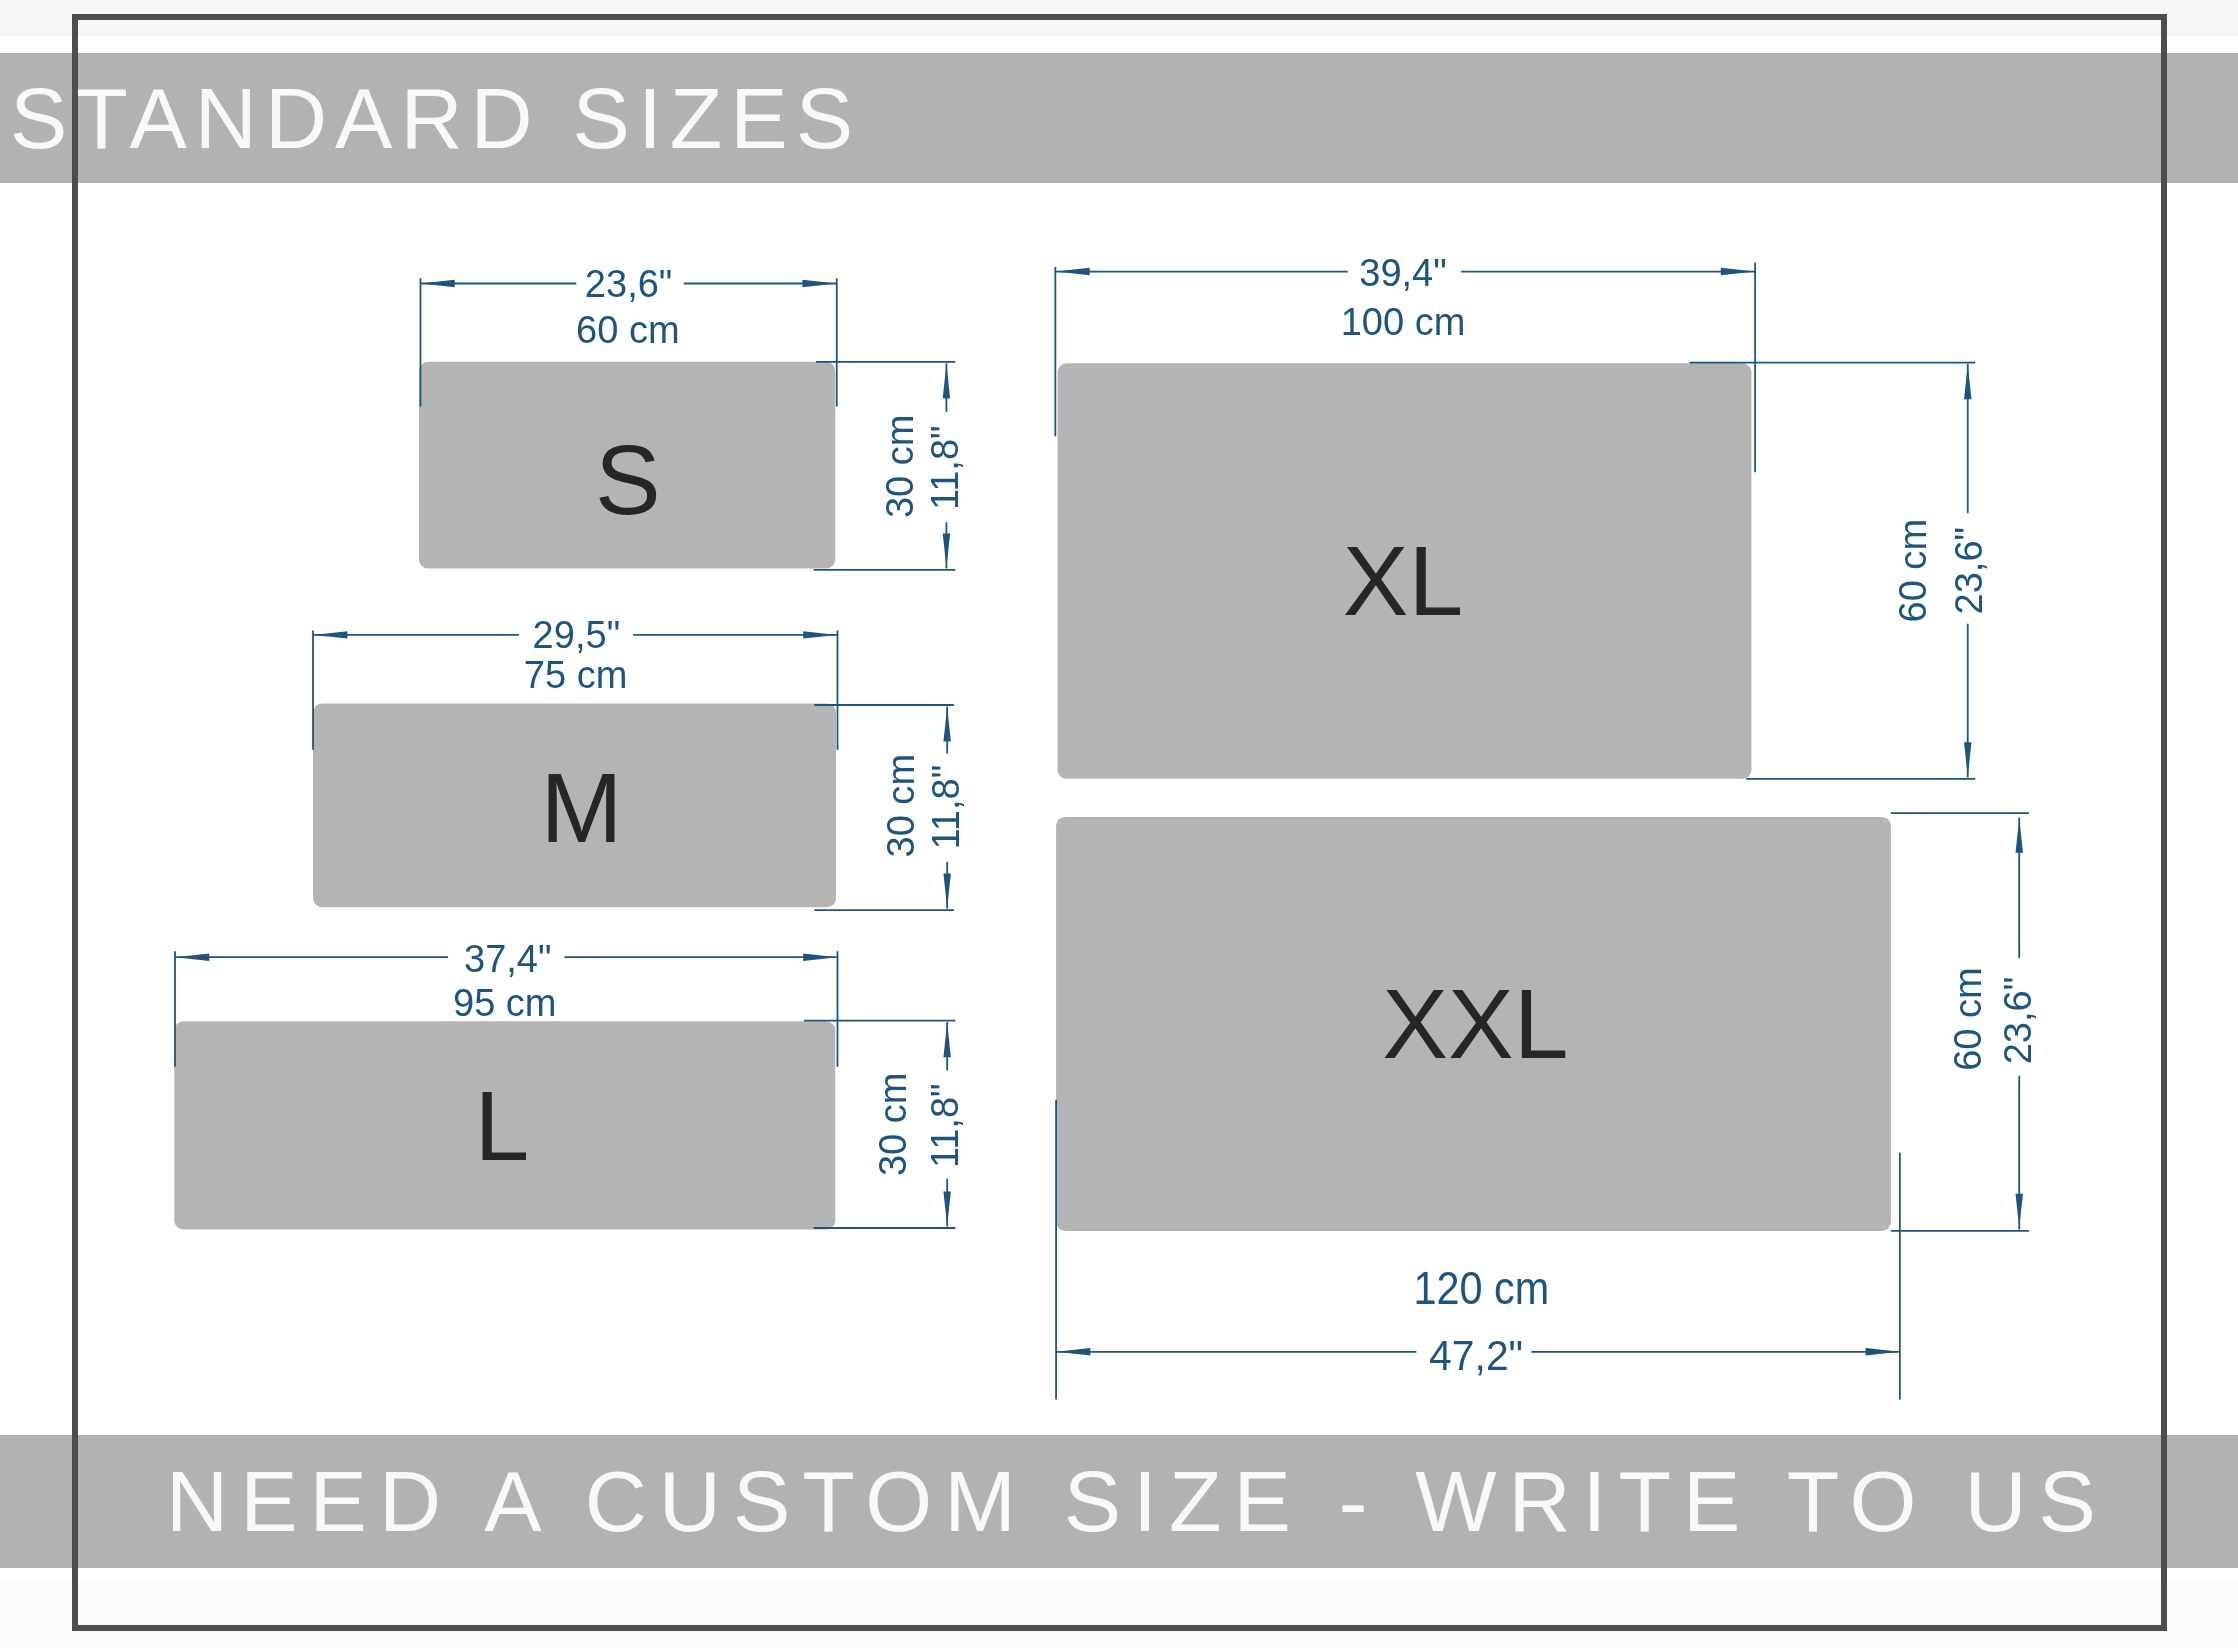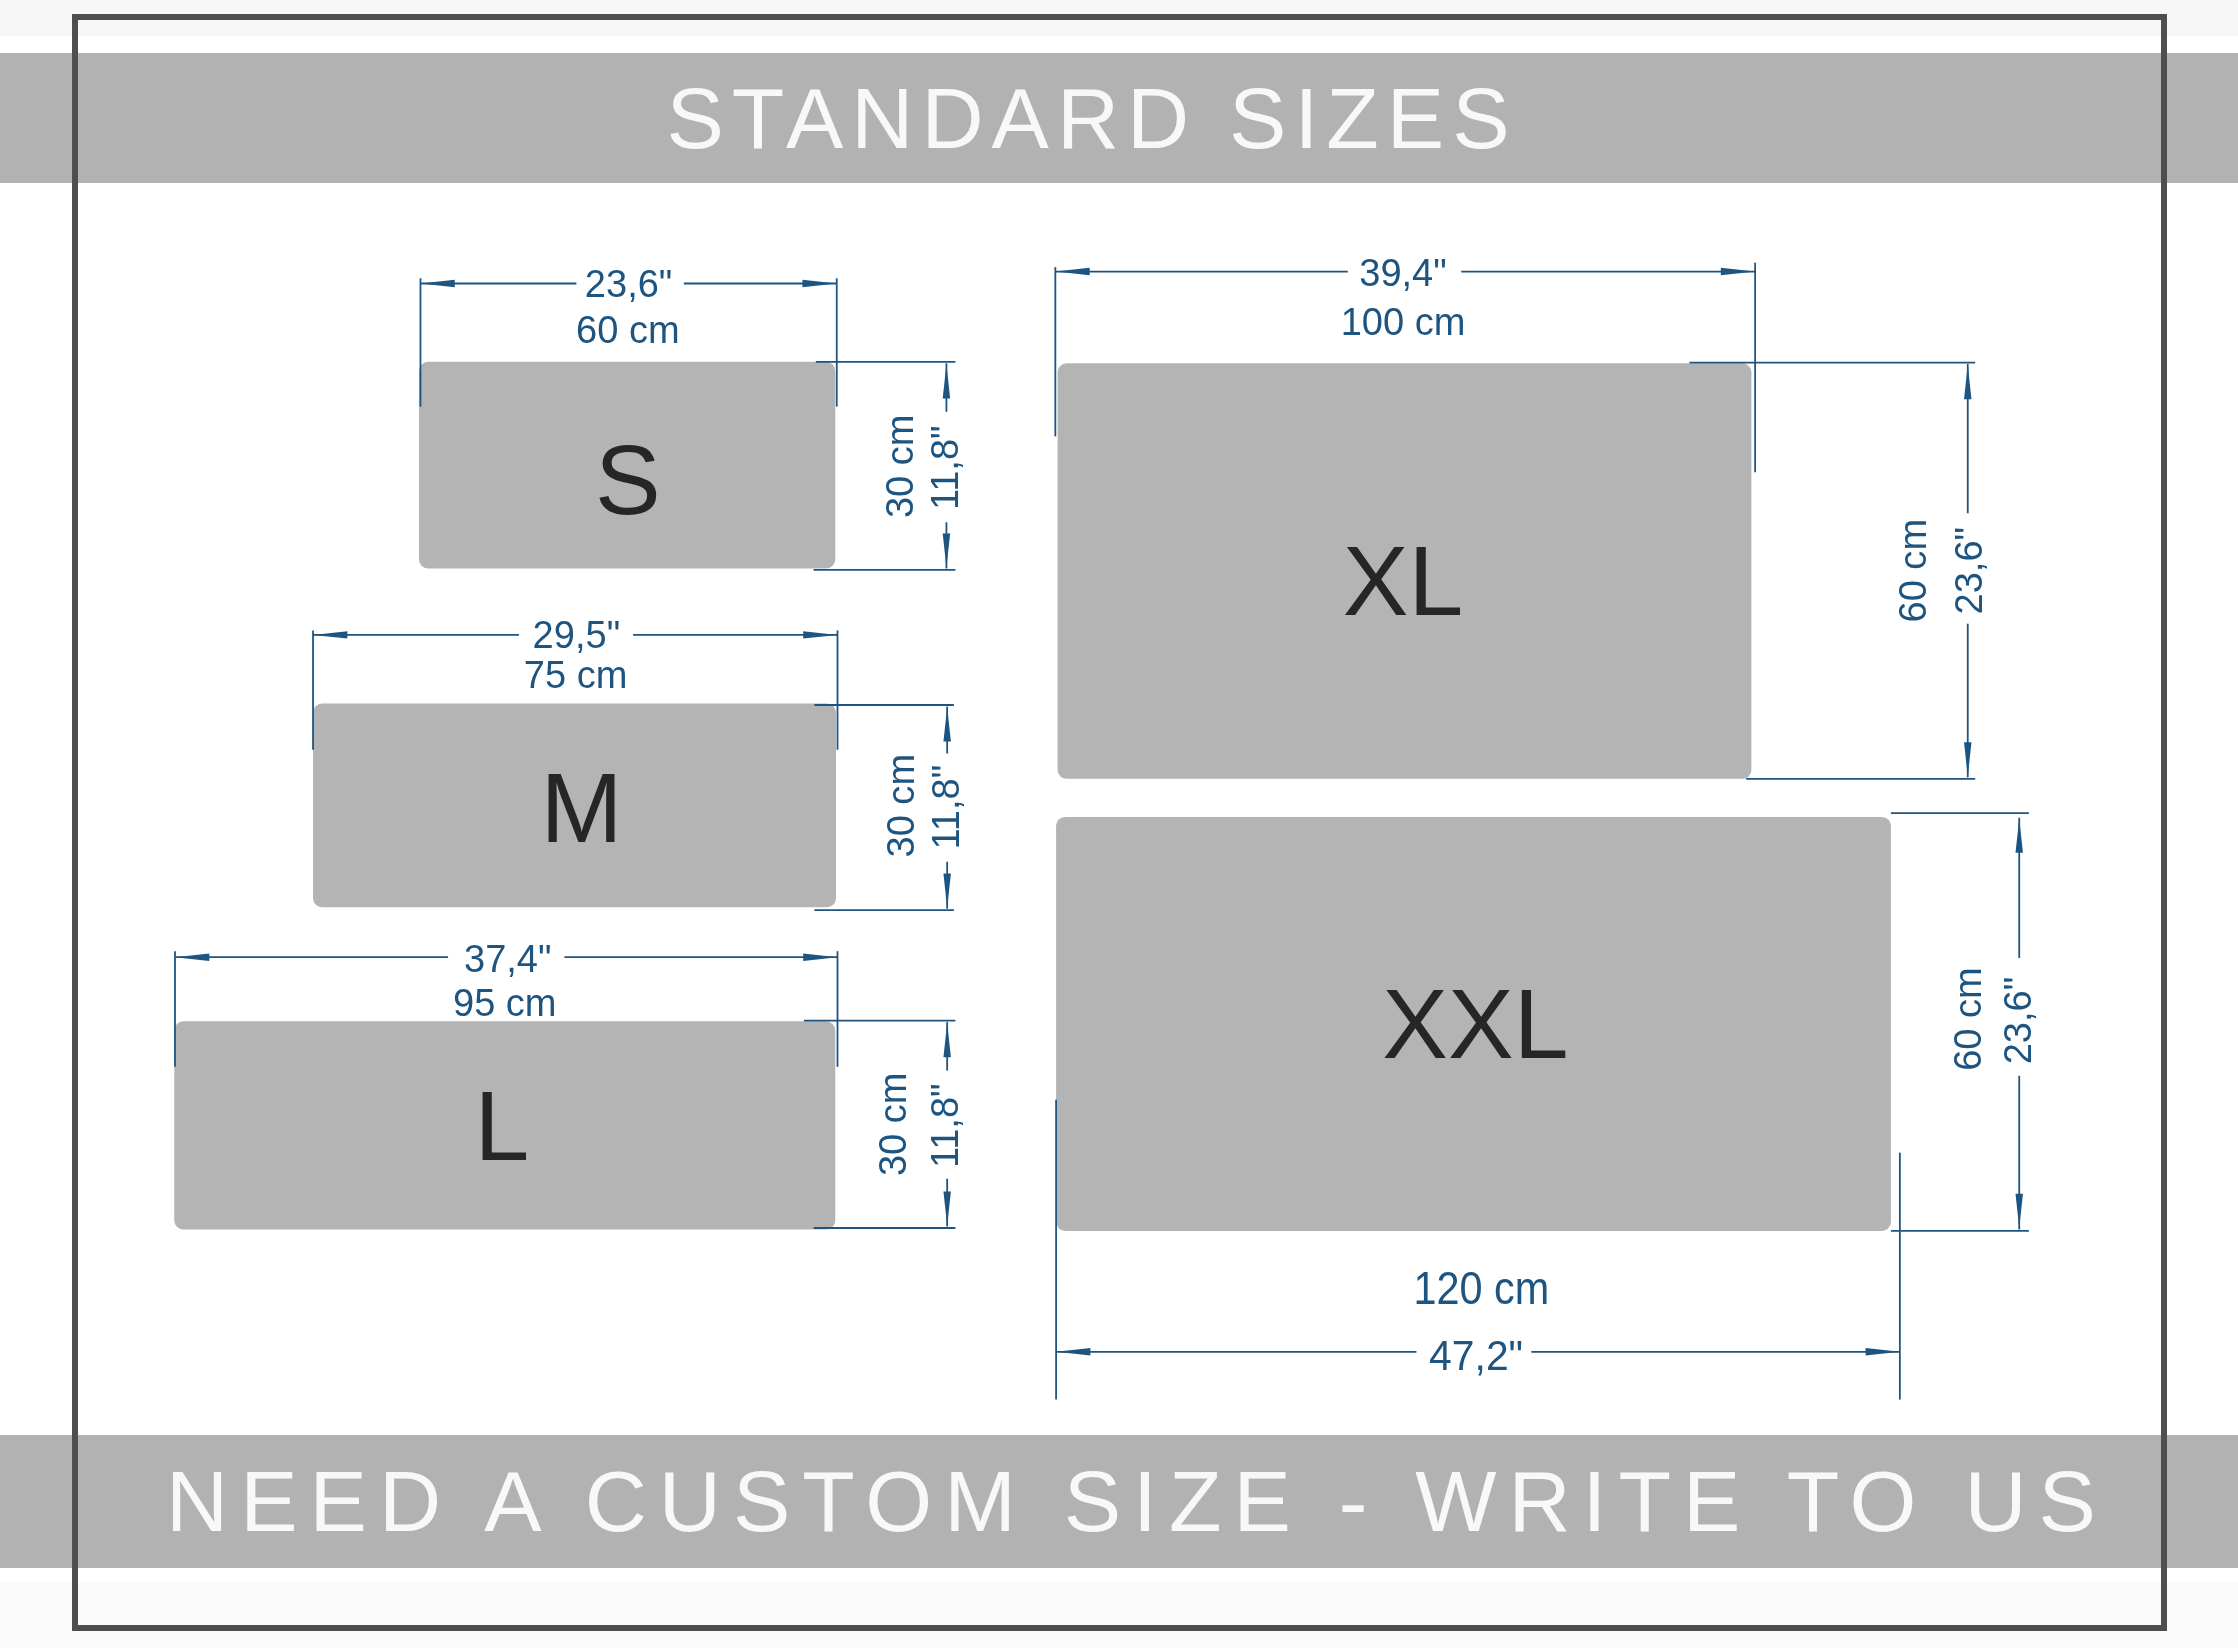--- a/index.html
+++ b/index.html
@@ -4,21 +4,21 @@
 body{width:2239px;height:1648px;position:relative;background:#ffffff;font-family:"Liberation Sans",sans-serif;overflow:hidden;}
 .abs{position:absolute;}
 </style></head><body>
 
 <div class="abs" style="left:0;top:0;width:2239px;height:36px;background:#f6f7f6;"></div>
 
 <div class="abs" style="left:0;top:1582px;width:2239px;height:66px;background:#fbfbfb;"></div>
 
 <div class="abs" style="left:0;top:53px;width:2239px;height:130px;background:#b2b2b2;"></div>
 
-<div class="abs" style="left:4px;top:75px;width:2176px;height:87px;line-height:87px;text-align:center;font-size:86px;letter-spacing:8px;color:#f8f8f8;">STANDARD SIZES</div>
+<div class="abs" style="left:10px;top:75px;width:2176px;height:87px;line-height:87px;font-size:86px;letter-spacing:8px;color:#f8f8f8;">STANDARD SIZES</div>
 
 <div class="abs" style="left:0;top:1435px;width:2239px;height:133px;background:#b2b2b2;"></div>
 
 <div class="abs" style="left:0;top:1458px;width:2274px;height:87px;line-height:87px;text-align:center;font-size:86px;letter-spacing:12px;color:#f8f8f8;">NEED A CUSTOM SIZE - WRITE TO US</div>
 
 <div class="abs" style="left:72px;top:14px;width:2095px;height:1617px;border:6px solid #4e4e4e;box-sizing:border-box;"></div>
 <svg class="abs" style="left:0;top:0;" width="2239" height="1648" viewBox="0 0 3000 2209">
 
 <rect x="561" y="485" width="558" height="277" rx="12" fill="#b4b4b4"></rect>
 

